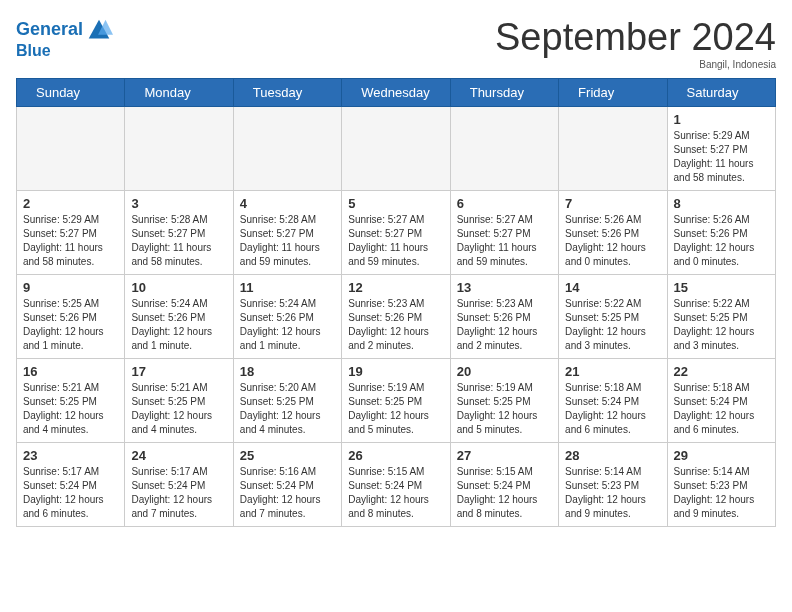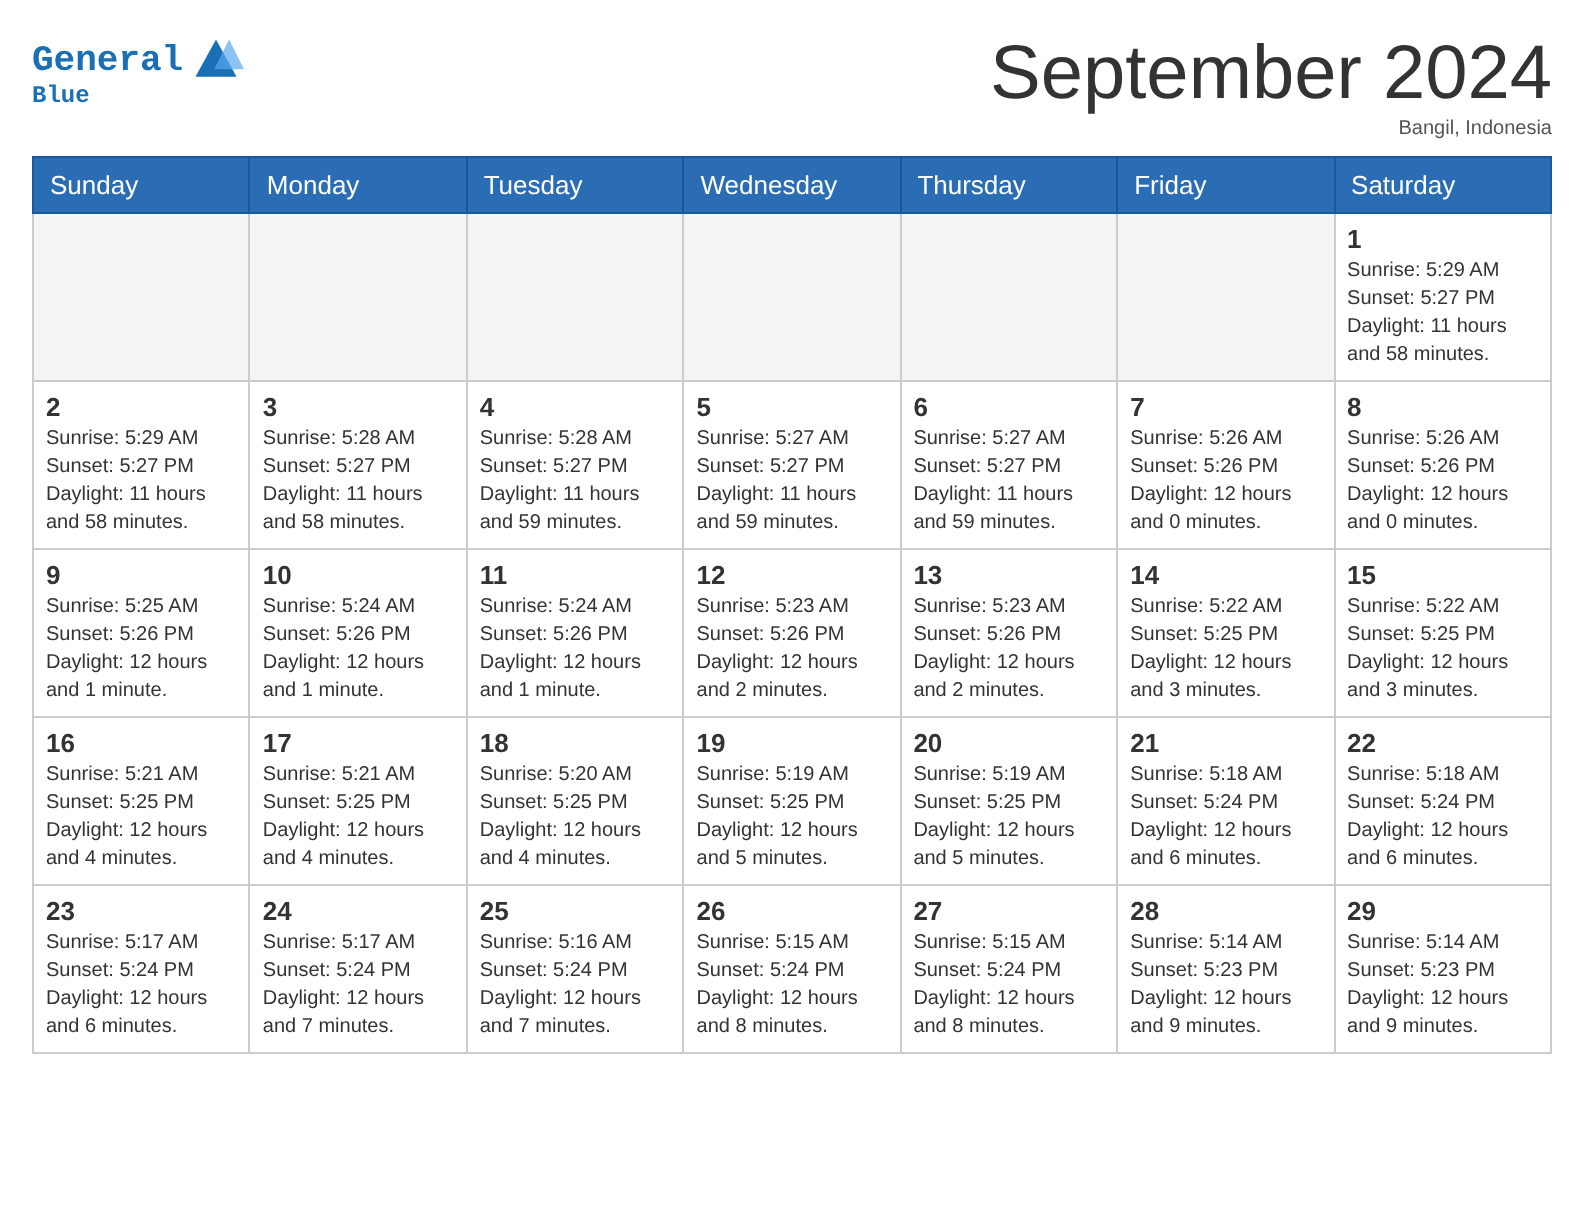--- a/index.html
+++ b/index.html
@@ -13,21 +13,20 @@
     .header-area {
       display: flex;
       justify-content: space-between;
       align-items: flex-start;
       margin-bottom: 8px;
     }
     .logo {
       display: flex;
       align-items: flex-start;
       gap: 0;
-      font-family: Liberation Mono, monospace;
     }
     .logo-text {
       font-size: 18px;
       font-weight: bold;
       color: #333;
       line-height: 1.1;
     }
     .logo-text span.blue { color: #1a6fb5; }
     .logo-icon {
       width: 28px;
@@ -48,21 +47,21 @@
     }
     .calendar {
       width: 100%;
       border-collapse: collapse;
       font-size: 10px;
     }
     .calendar th {
       background: #2a6db5;
       color: #fff;
       text-align: left;
-      padding: 6px 8px;
+      padding: 6px 19px;
       font-size: 13px;
       font-weight: normal;
       border: 1px solid #1a5a9a;
     }
     .calendar td {
       border: 1px solid #ccc;
       vertical-align: top;
       padding: 5px 6px;
       width: calc(100% / 7);
       height: 80px;
@@ -89,21 +88,21 @@
 </head>
 <body>
 
 <div class="header-area">
   <div class="logo">
     <div>
       <div class="logo-text"><span class="blue">General</span><svg class="logo-icon" viewBox="0 0 30 30" style="display:inline-block;vertical-align:middle;margin-left:2px">
             <polygon points="15,4 26,24 4,24" fill="#1a6fb5"></polygon>
             <polygon points="22,4 30,20 14,20" fill="#5aaaee" opacity="0.7"></polygon>
           </svg></div>
-      <div class="logo-text" style="color:#1a6fb5;font-size:12px;margin-top:-2px">Blue</div>
+      <div class="logo-text" style="color:#1a6fb5;font-size:16px;margin-top:-2px">Blue</div>
     </div>
   </div>
   <div class="title-area">
     <div class="month-title">September 2024</div>
     <div class="location">Bangil, Indonesia</div>
   </div>
 </div>
 
 <table class="calendar">
   <thead>

